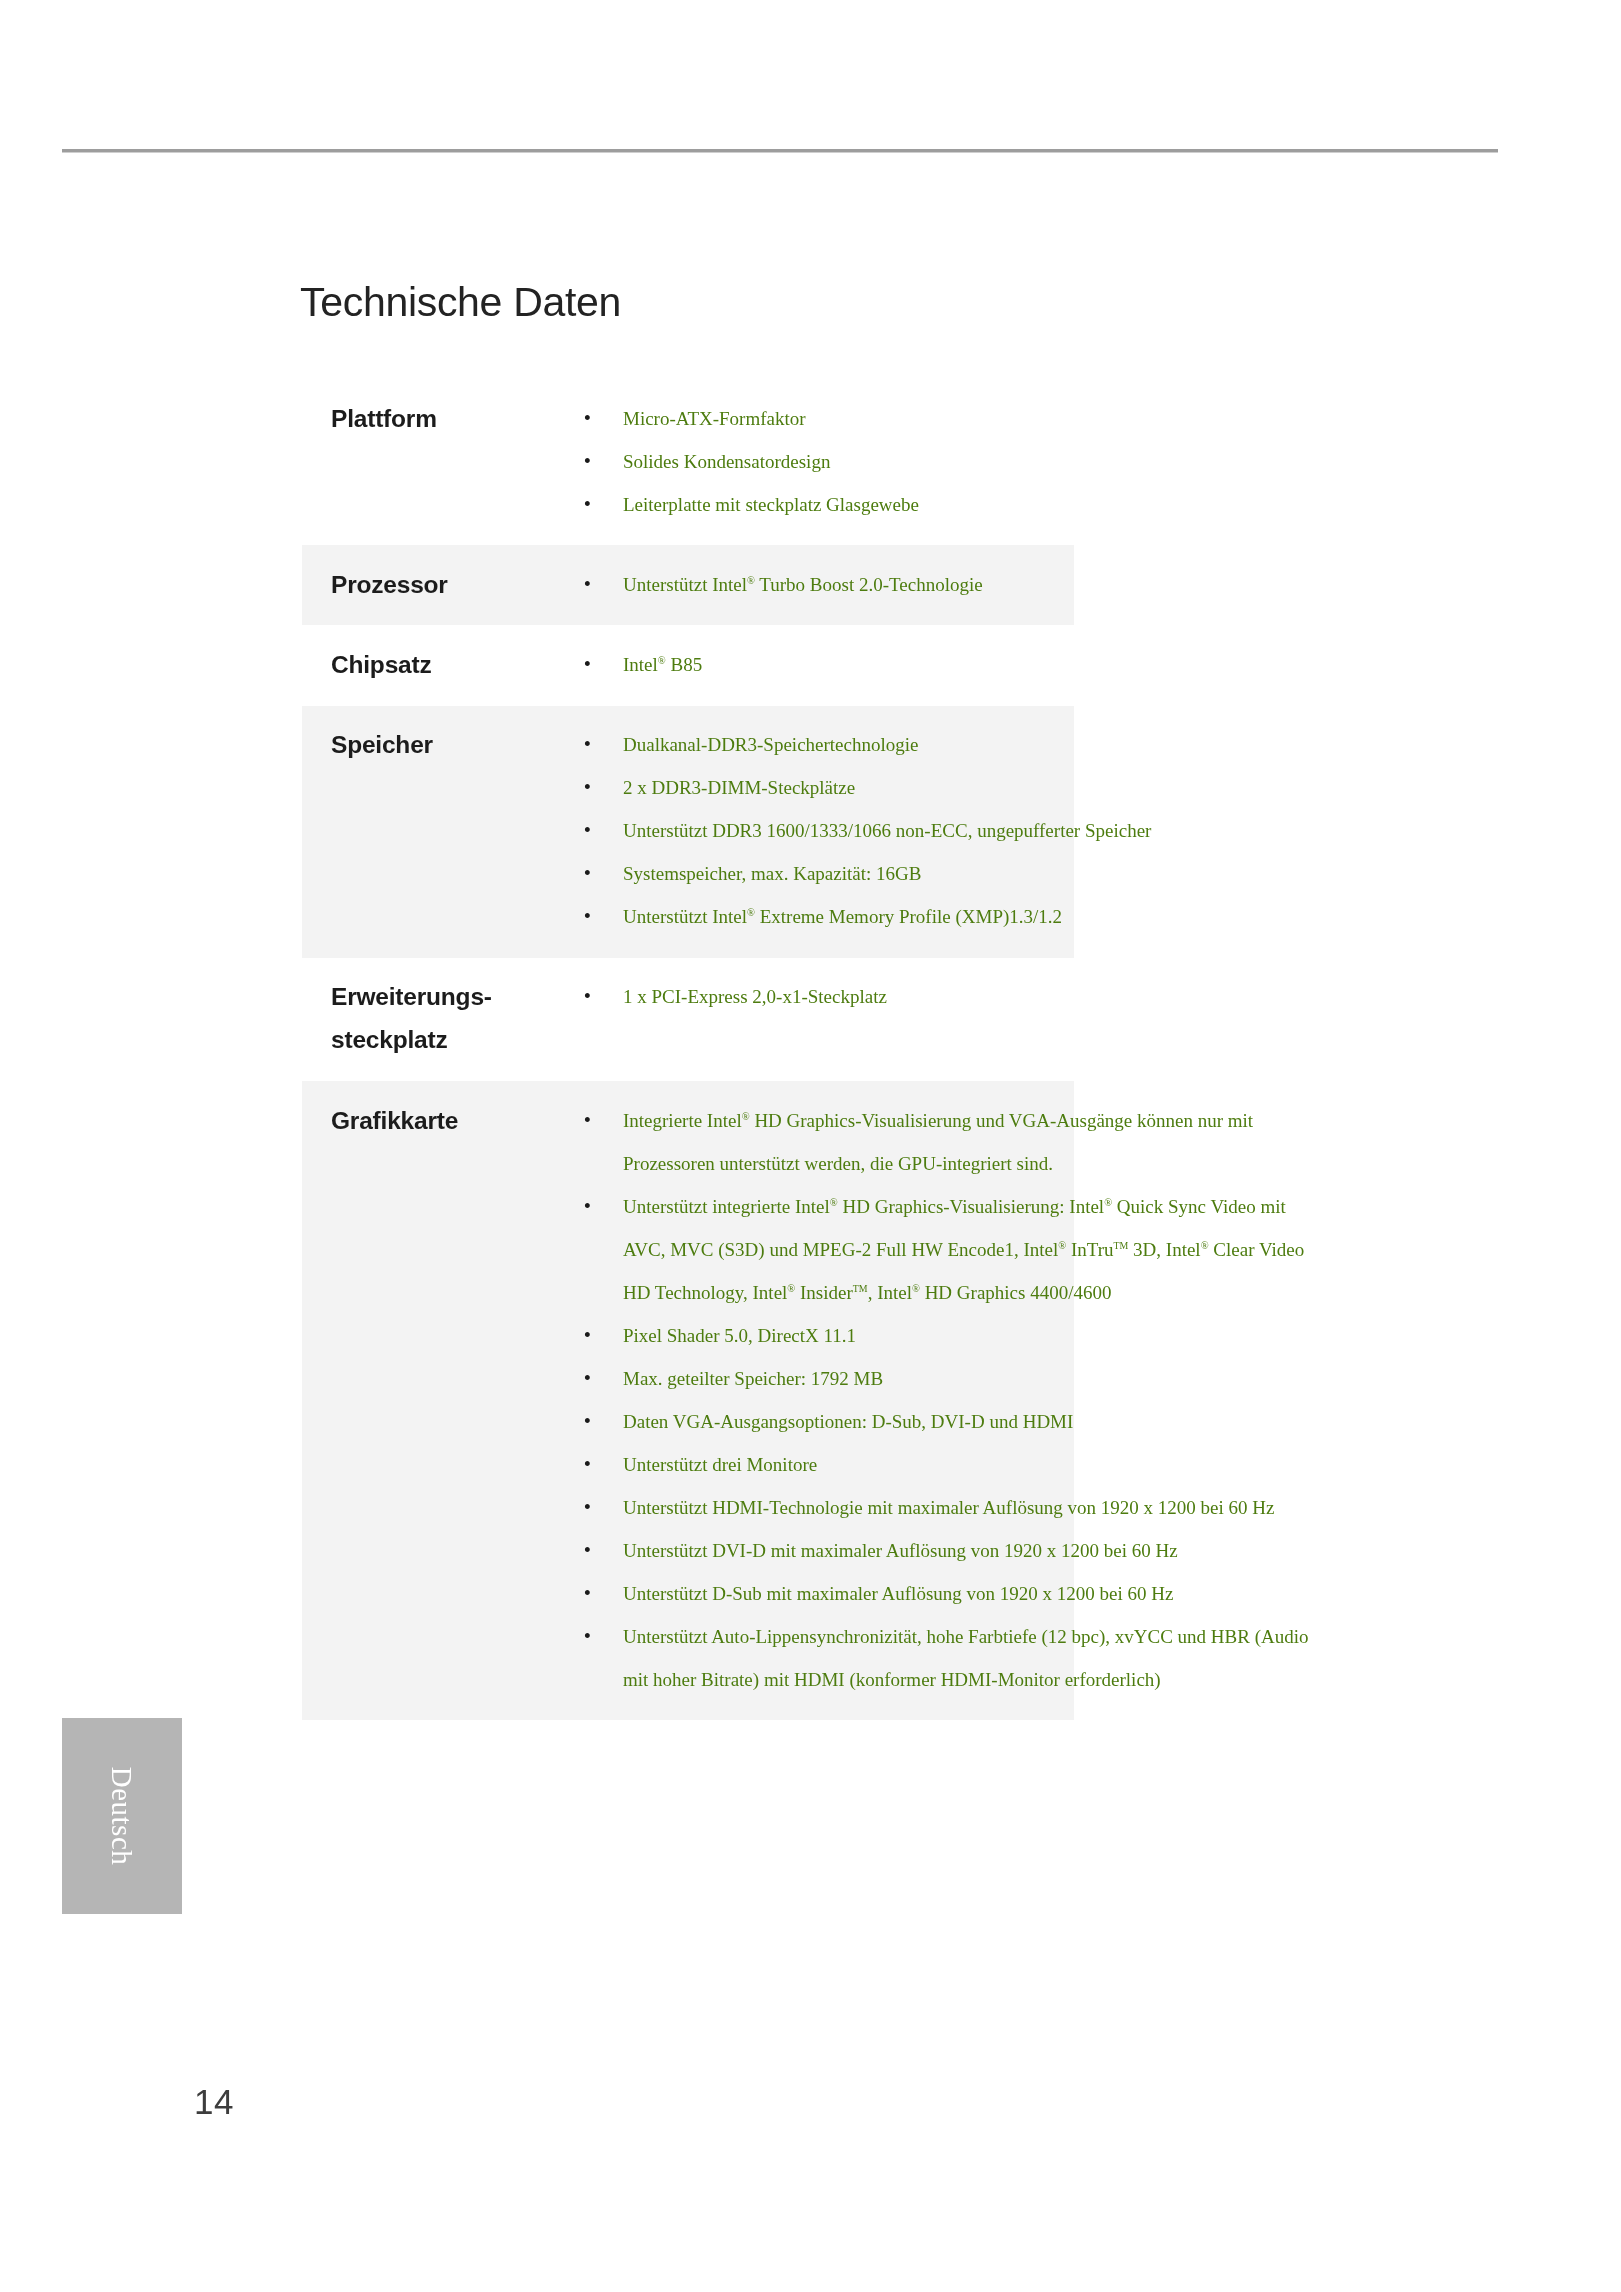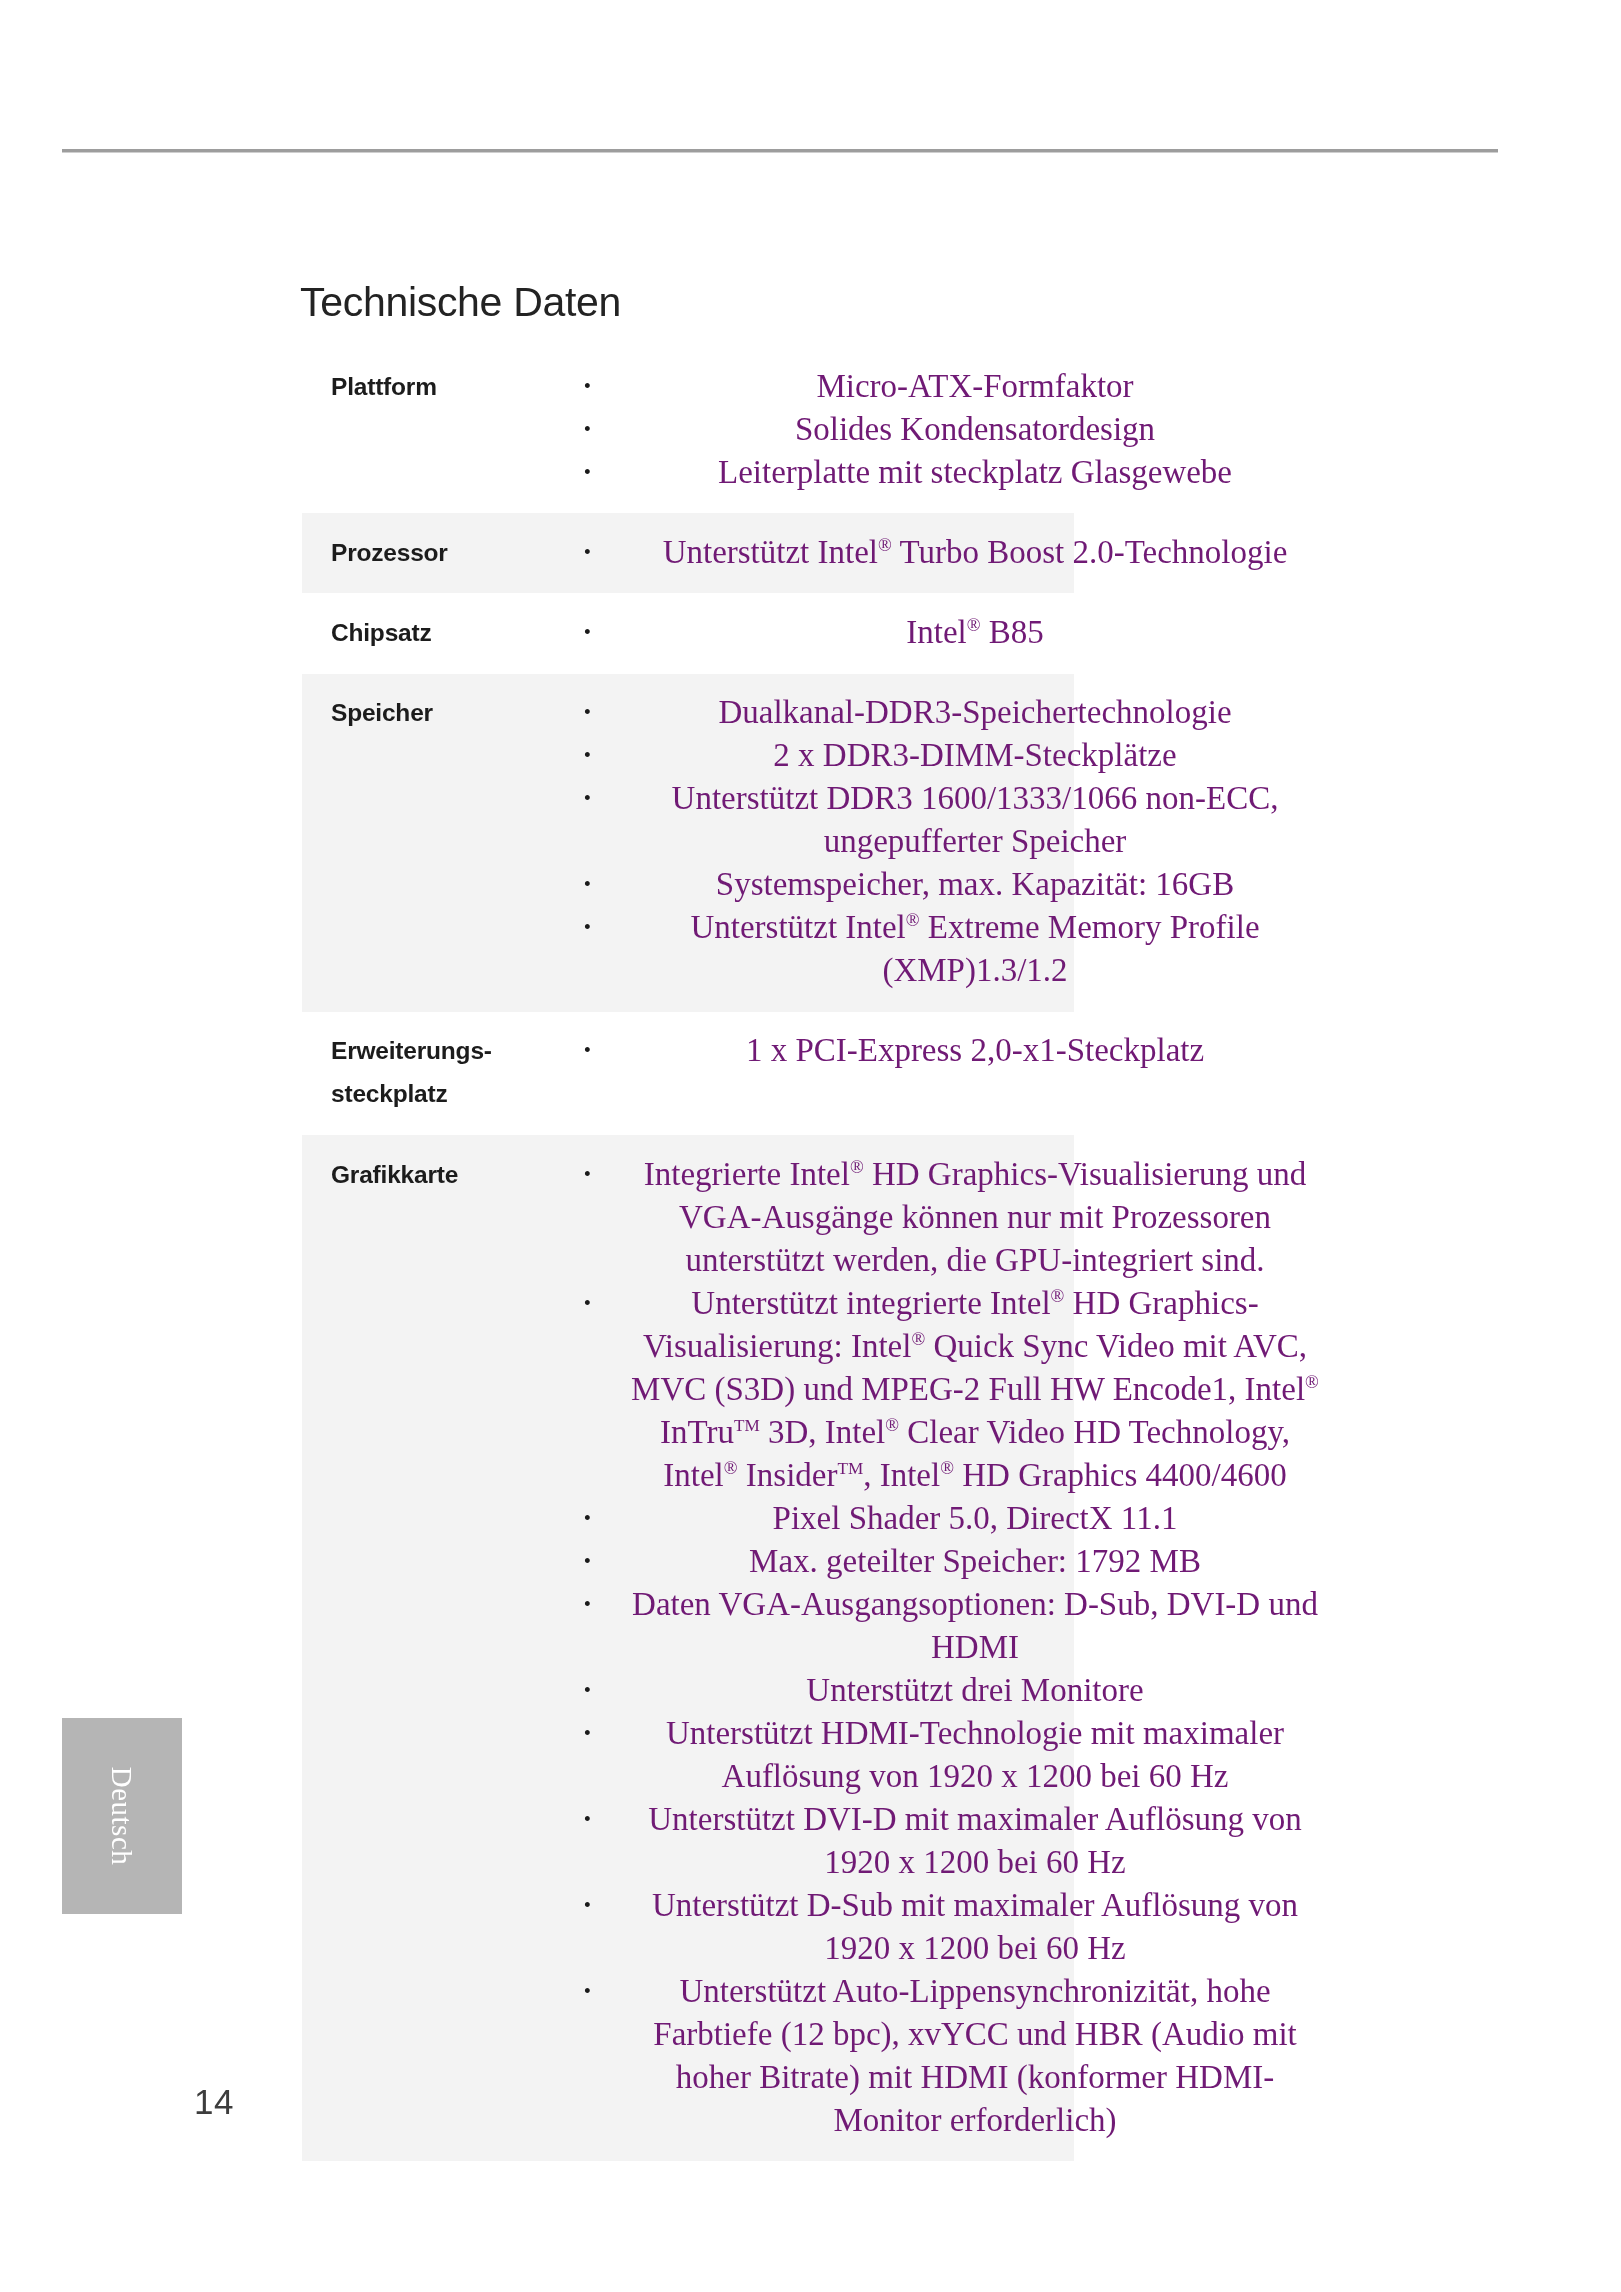--- a/index.html
+++ b/index.html
@@ -84,21 +84,21 @@
     font-family: "Liberation Sans", "DejaVu Sans", sans-serif;
     font-size: 41px;
     font-weight: 400;
     color: #232323;
     letter-spacing: -0.3px;
   }
 
   .spec-table {
     position: absolute;
     left: 0;
-    top: 347px;
+    top: 379px;
     width: 1327px;
   }
 
   .spec-row {
     position: relative;
     display: flex;
     align-items: flex-start;
     padding: 17.6px 0 19.6px 0;
   }
   .spec-row.shaded::before {
@@ -133,25 +133,24 @@
     flex: 1 1 auto;
     margin: 0;
     padding: 0;
     list-style: none;
     max-width: 794px;
   }
 
   .spec-item {
     position: relative;
     padding-left: 47px;
-    font-size: 33px;
+    font-size: 19px;
     line-height: 43px;
-    color: #701a75;
+    color: #4d7c0f;
     margin-bottom: 0;
-    text-align: center;
   }
   .spec-item::before {
     content: "\2022";
     position: absolute;
     left: 7.8px;
     top: 0;
     font-size: 20.6px;
     line-height: 43px;
     color: #1a1a1a;
   }

